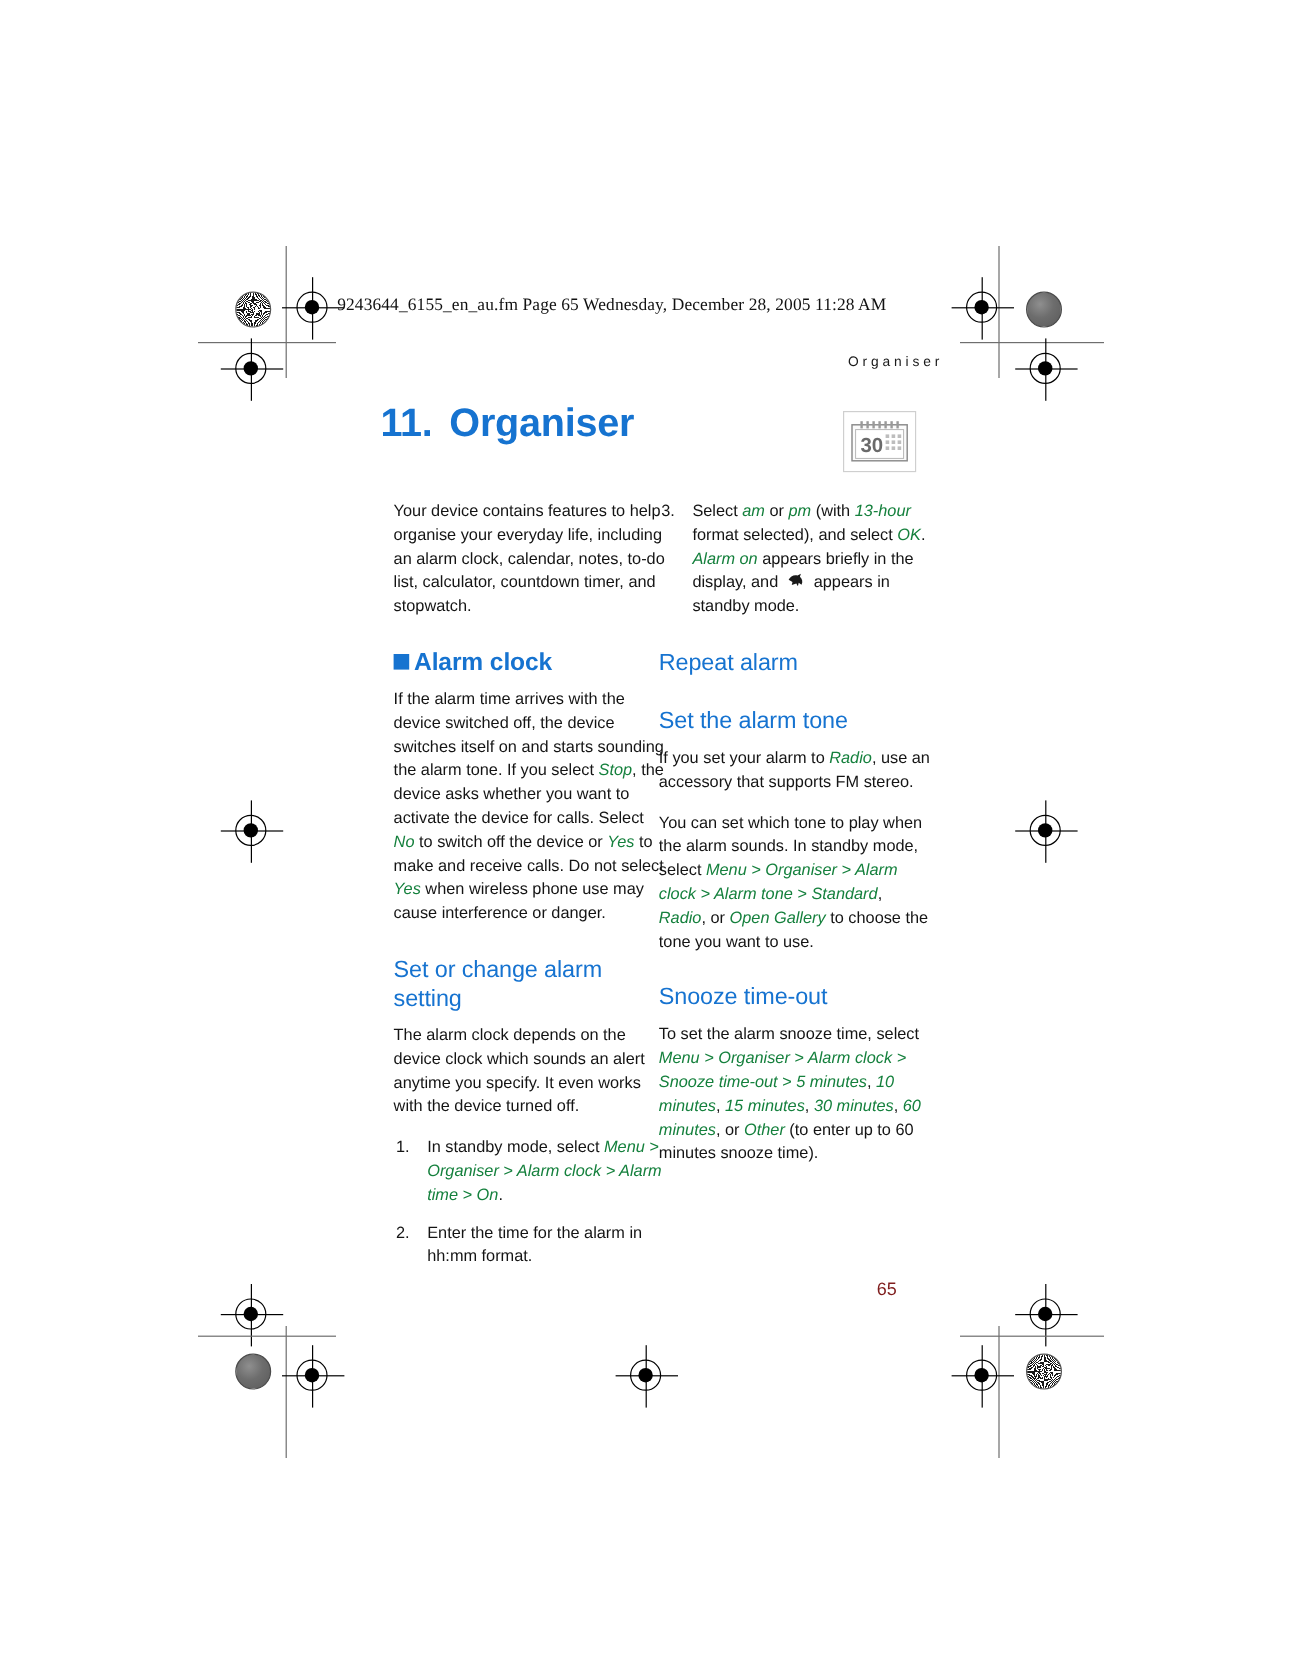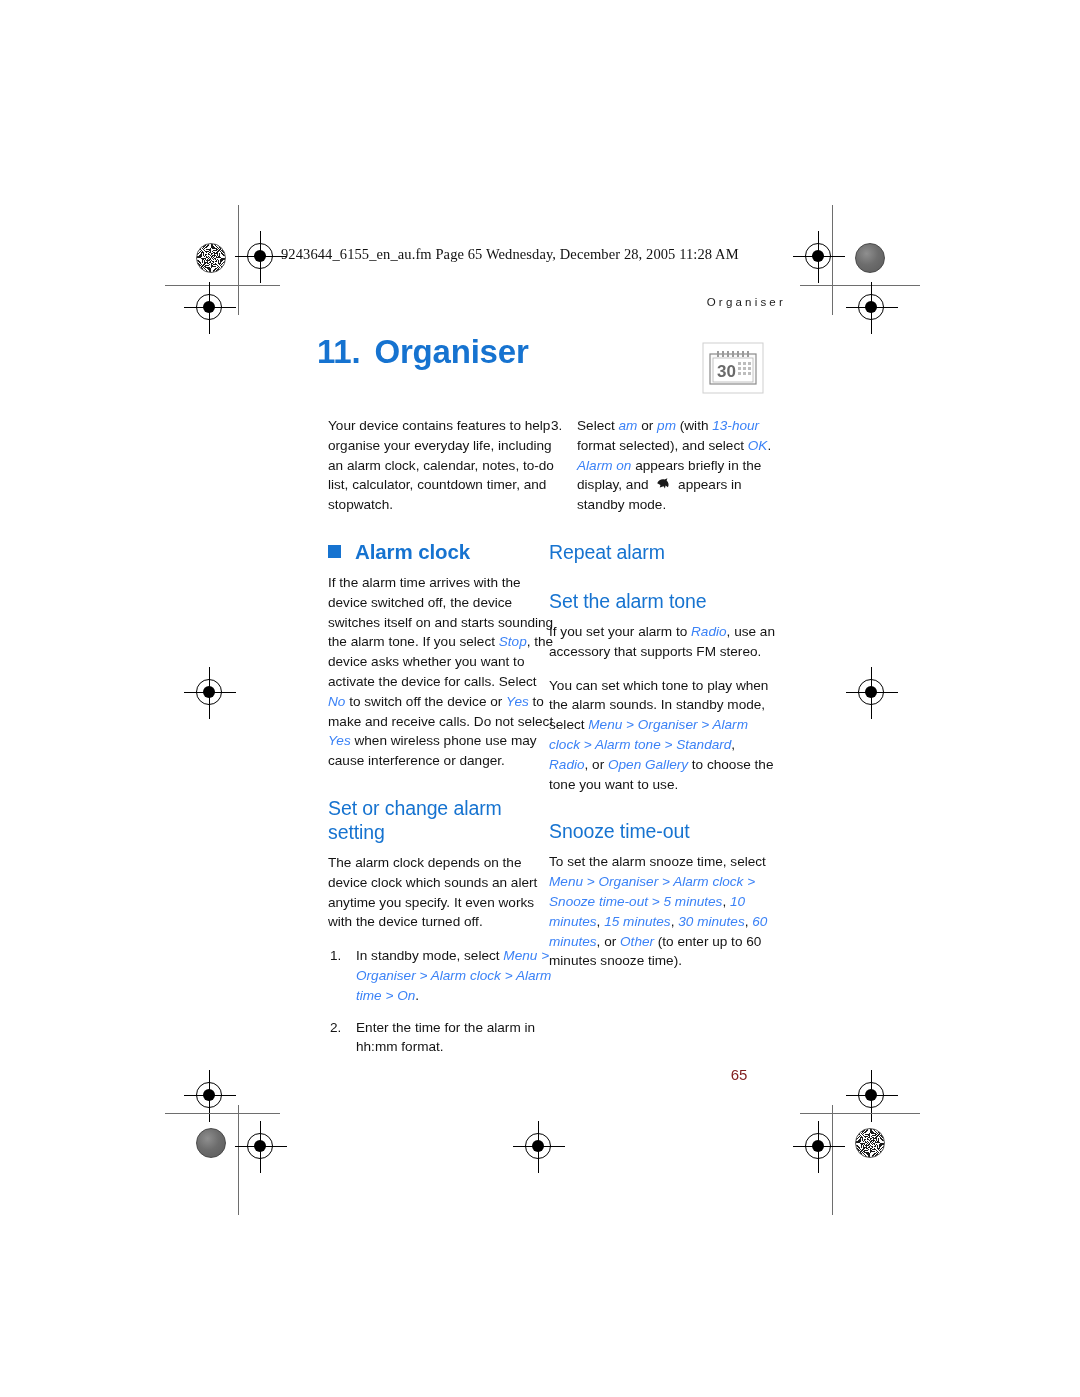--- a/index.html
+++ b/index.html
@@ -141,34 +141,34 @@
     font-weight: normal;
     margin: 0 0 9px 0;
     line-height: 24px;
     letter-spacing: -0.1px;
   }
   .h-section.with-box {
     font-weight: bold;
     font-size: 20.5px;
     display: flex;
     align-items: center;
-    gap: 14px;
+    gap: 4px;
   }
   .h-section .bullet-box {
     display: inline-block;
     width: 13px;
     height: 13px;
     background: #1673d0;
     flex: 0 0 auto;
   }
   .sp-top { margin-top: 25px; }
 
   i, .g {
     font-style: italic;
-    color: #3b82f6;
+    color: #15803d;
   }
 
   ol.steps {
     margin: 0;
     padding: 0;
     list-style: none;
   }
   ol.steps li {
     position: relative;
     padding-left: 28px;

